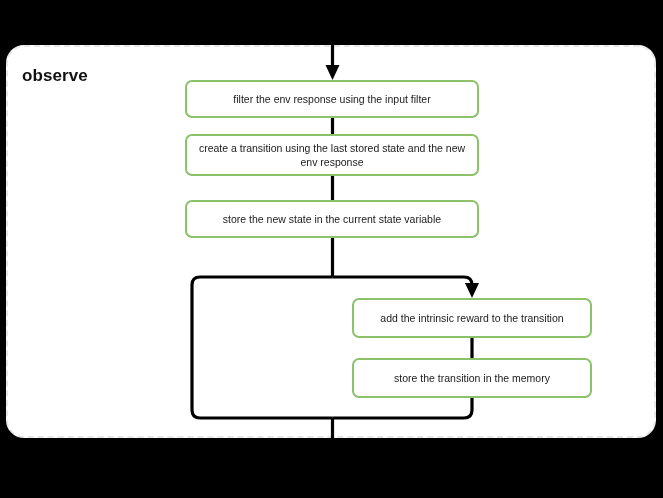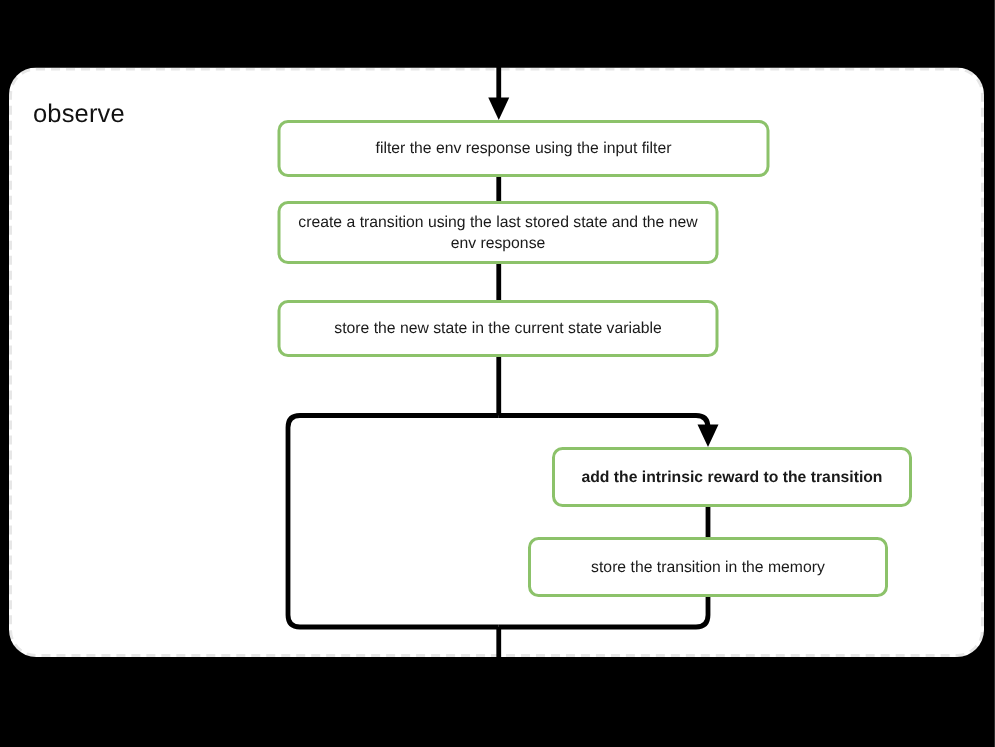--- a/index.html
+++ b/index.html
@@ -29,45 +29,45 @@
     background: #ffffff;
     border: 2px dashed #e7e7e7;
     border-radius: 18px;
     box-sizing: border-box;
   }
   .group-title {
     position: absolute;
     left: 22px;
     top: 66px;
     font-size: 17px;
-    font-weight: normal;
+    font-weight: bold;
     color: #111111;
     letter-spacing: 0.1px;
     white-space: nowrap;
   }
   
   .node {
     position: absolute;
     box-sizing: border-box;
     background: #ffffff;
     border: 2.2px solid #8cc26a;
     border-radius: 7px;
     display: flex;
     align-items: center;
     justify-content: center;
     text-align: center;
     color: #1a1a1a;
     font-size: 10.5px;
     line-height: 14px;
     padding: 2px 10px;
   }
-  #node-filter   { left: 185px; top: 80px;  width: 328px; height: 38px; }
+  #node-filter   { left: 185px; top: 80px;  width: 294px; height: 38px; }
   #node-create   { left: 185px; top: 134px; width: 294px; height: 42px; }
   #node-store    { left: 185px; top: 200px; width: 294px; height: 38px; }
-  #node-intrinsic{ left: 368px; top: 298px; width: 240px; height: 40px; font-weight: bold; }
+  #node-intrinsic{ left: 352px; top: 298px; width: 240px; height: 40px; }
   #node-memory   { left: 352px; top: 358px; width: 240px; height: 40px; }
 
   
   .edge-label {
     position: absolute;
     left: 344px;
     top: 256px;
     font-size: 10.5px;
     font-weight: bold;
     color: #111111;

